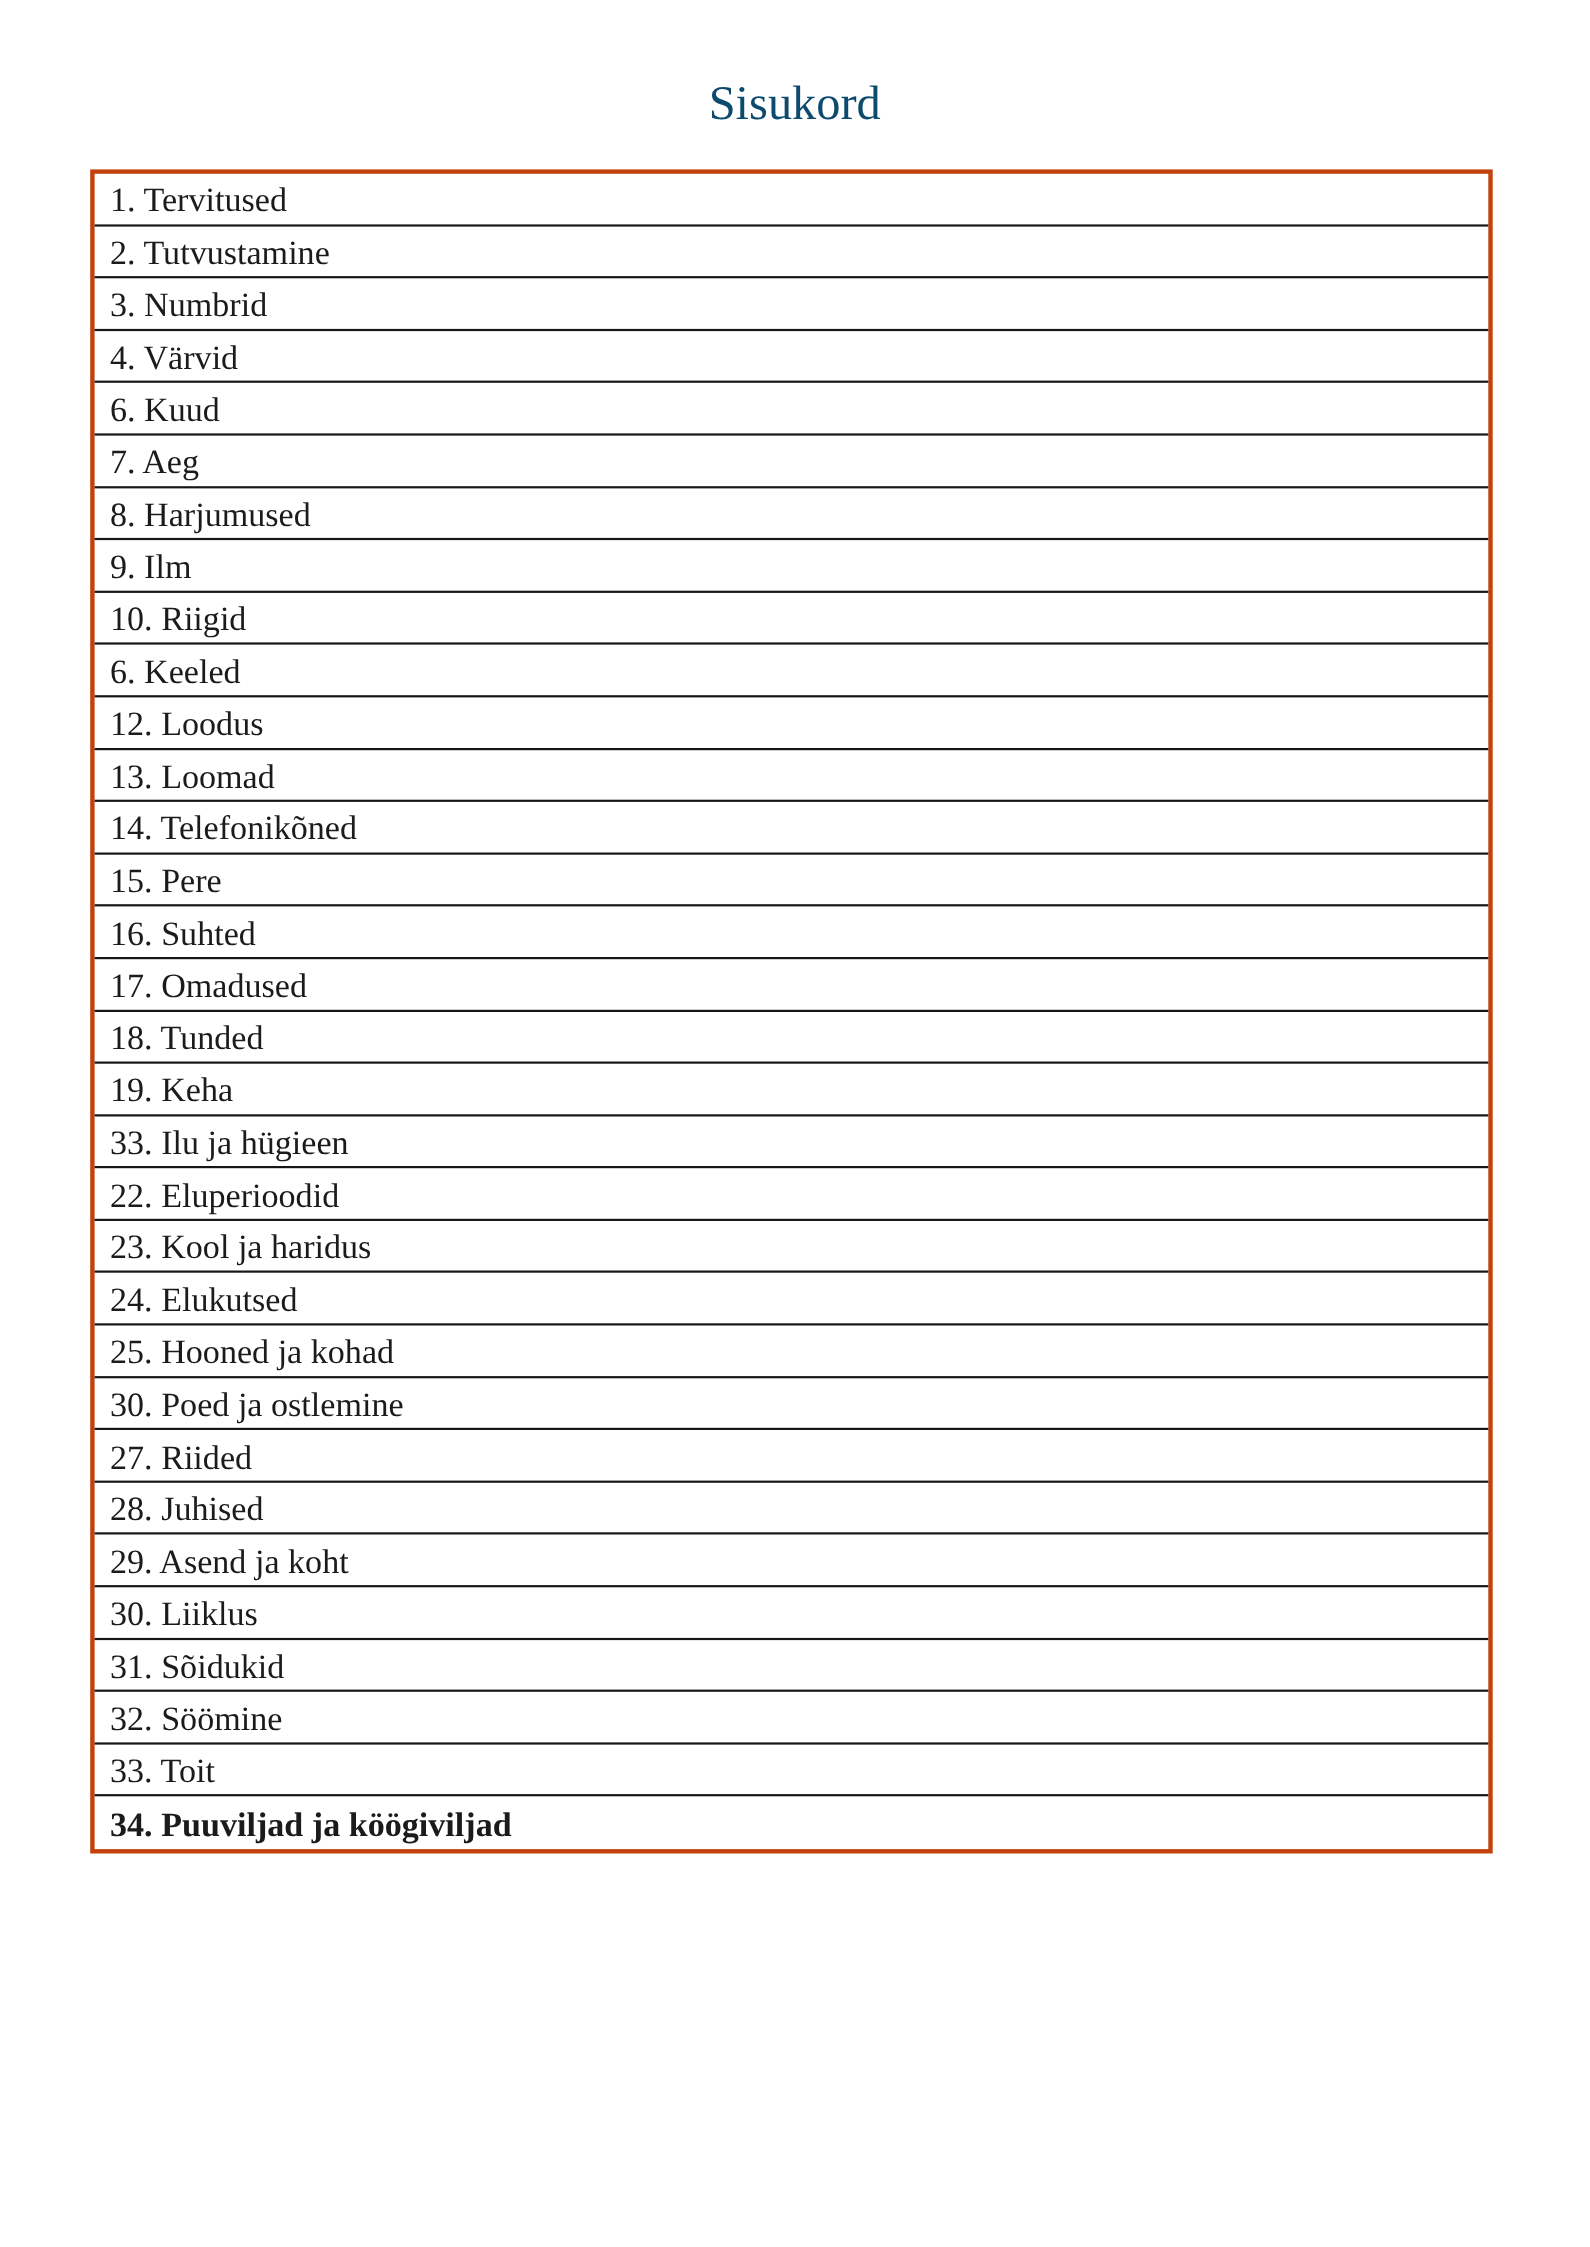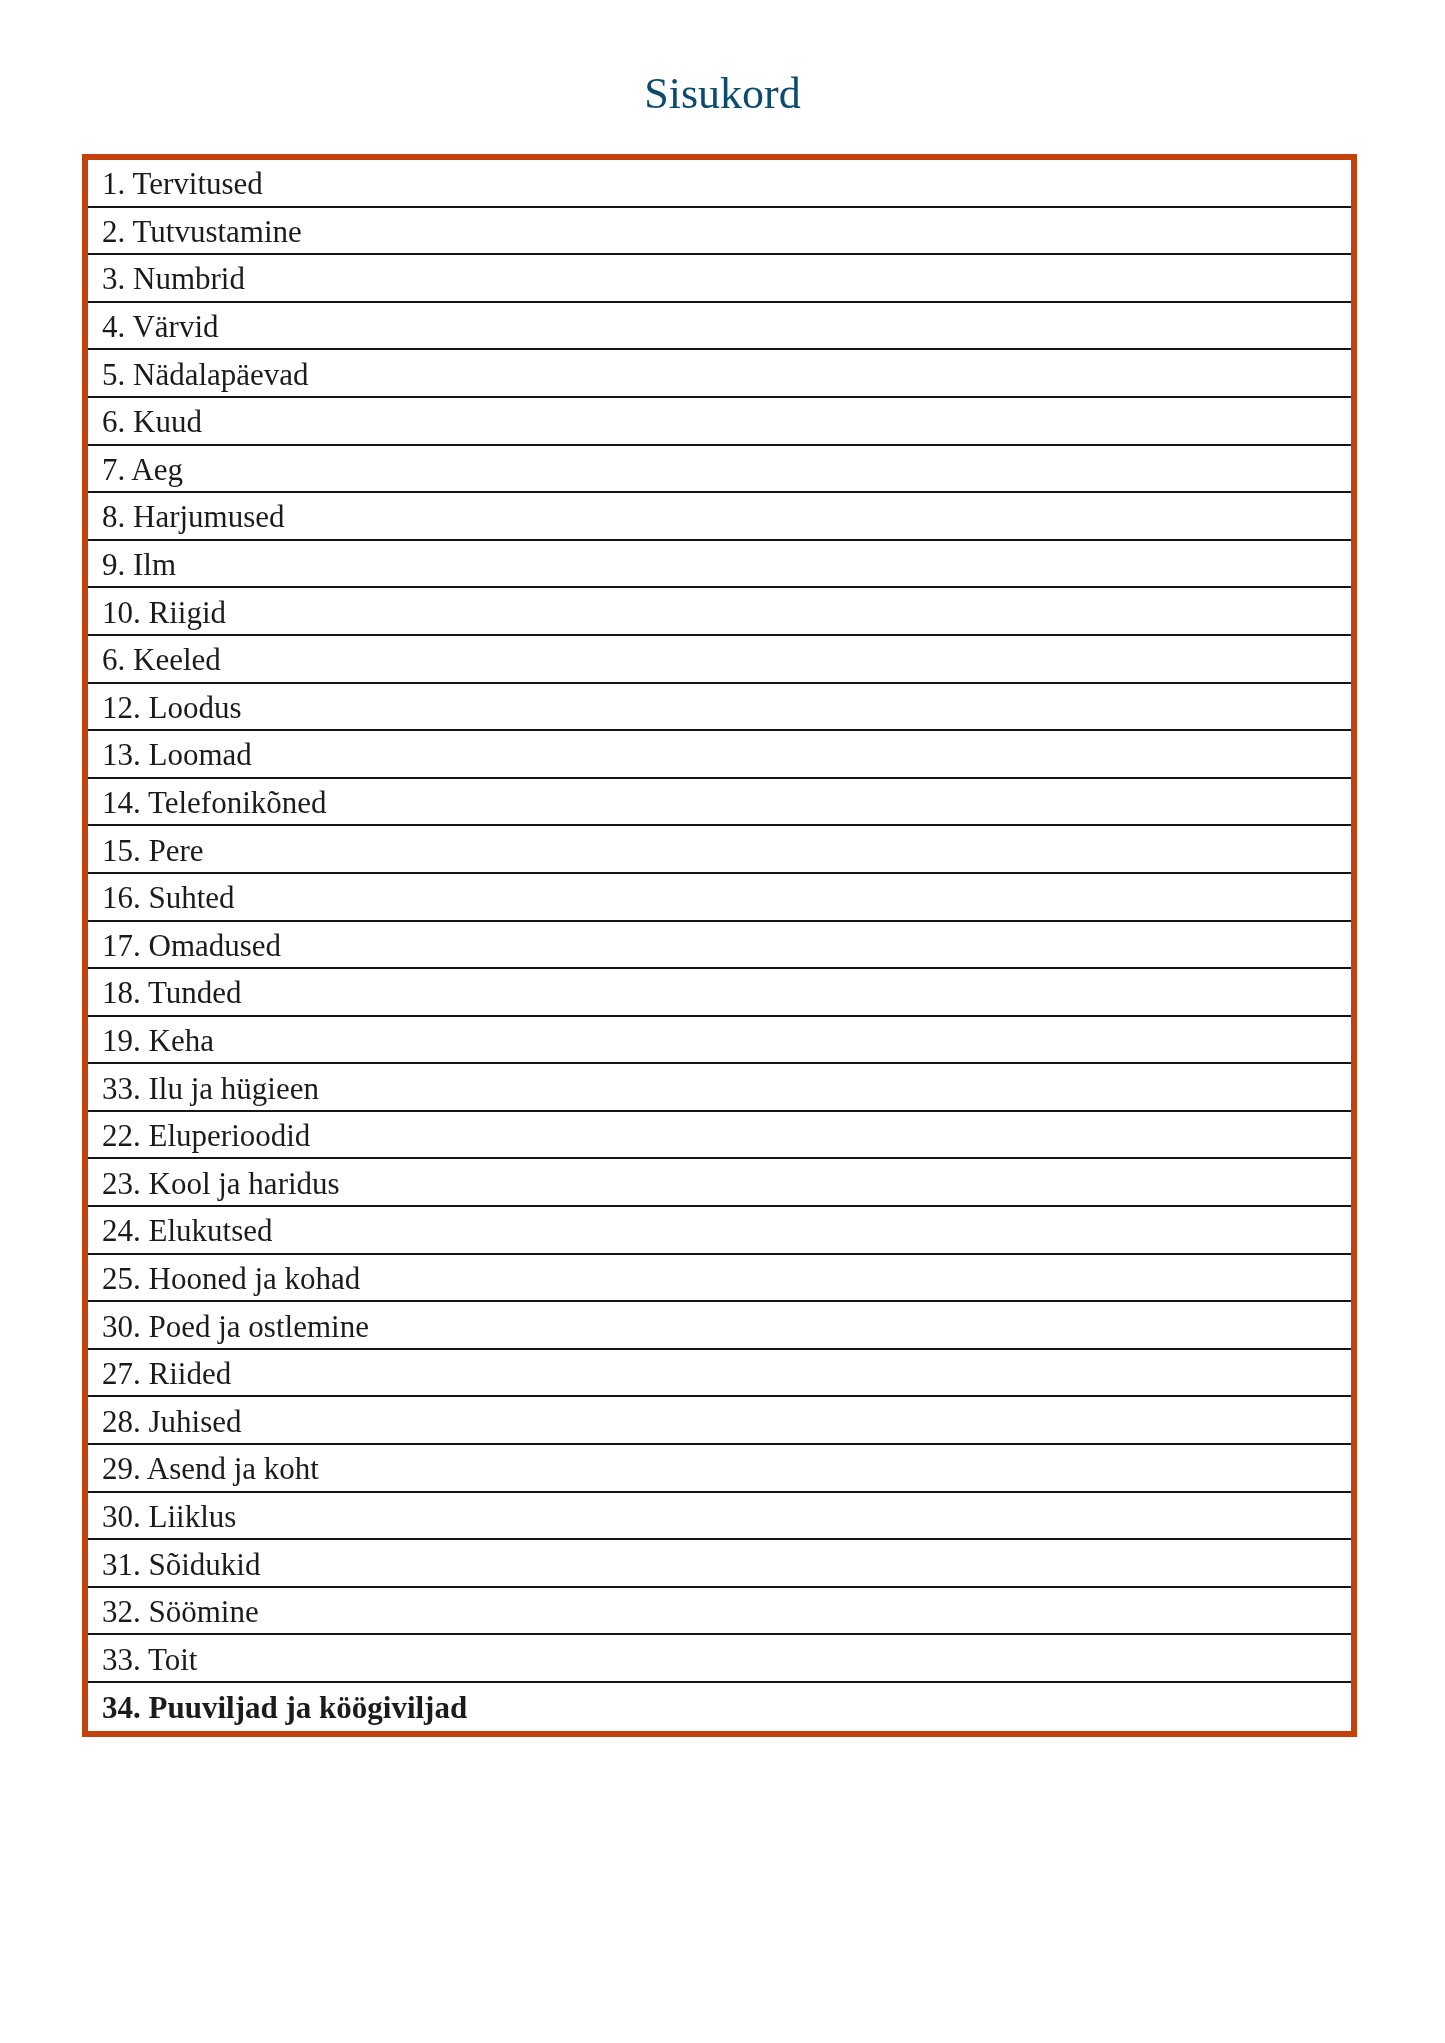--- a/index.html
+++ b/index.html
@@ -28,21 +28,21 @@
     font-size: 44px;
     line-height: 1;
     color: #0c4a6e;
     letter-spacing: 0px;
   }
   .toc-table {
     position: absolute;
     left: 82px;
     top: 154px;
     width: 1275px;
-    border: 6px solid #c2410c;
+    border: 4px solid #c2410c;
     box-sizing: border-box;
     background: #ffffff;
   }
   .toc-row {
     box-sizing: border-box;
     height: 47.6px;
     border-bottom: 2px solid #161616;
     display: flex;
     align-items: center;
     padding-left: 14px;
@@ -62,21 +62,20 @@
 <body>
 
 <div class="page">
   <div class="doc-title">Sisukord</div>
 
   <div class="toc-table">
       <div class="toc-row">1. Tervitused</div>
       <div class="toc-row">2. Tutvustamine</div>
       <div class="toc-row">3. Numbrid</div>
       <div class="toc-row">4. Värvid</div>
-      <div class="toc-row">5. Nädalapäevad</div>
       <div class="toc-row">6. Kuud</div>
       <div class="toc-row">7. Aeg</div>
       <div class="toc-row">8. Harjumused</div>
       <div class="toc-row">9. Ilm</div>
       <div class="toc-row">10. Riigid</div>
       <div class="toc-row">6. Keeled</div>
       <div class="toc-row">12. Loodus</div>
       <div class="toc-row">13. Loomad</div>
       <div class="toc-row">14. Telefonikõned</div>
       <div class="toc-row">15. Pere</div>

